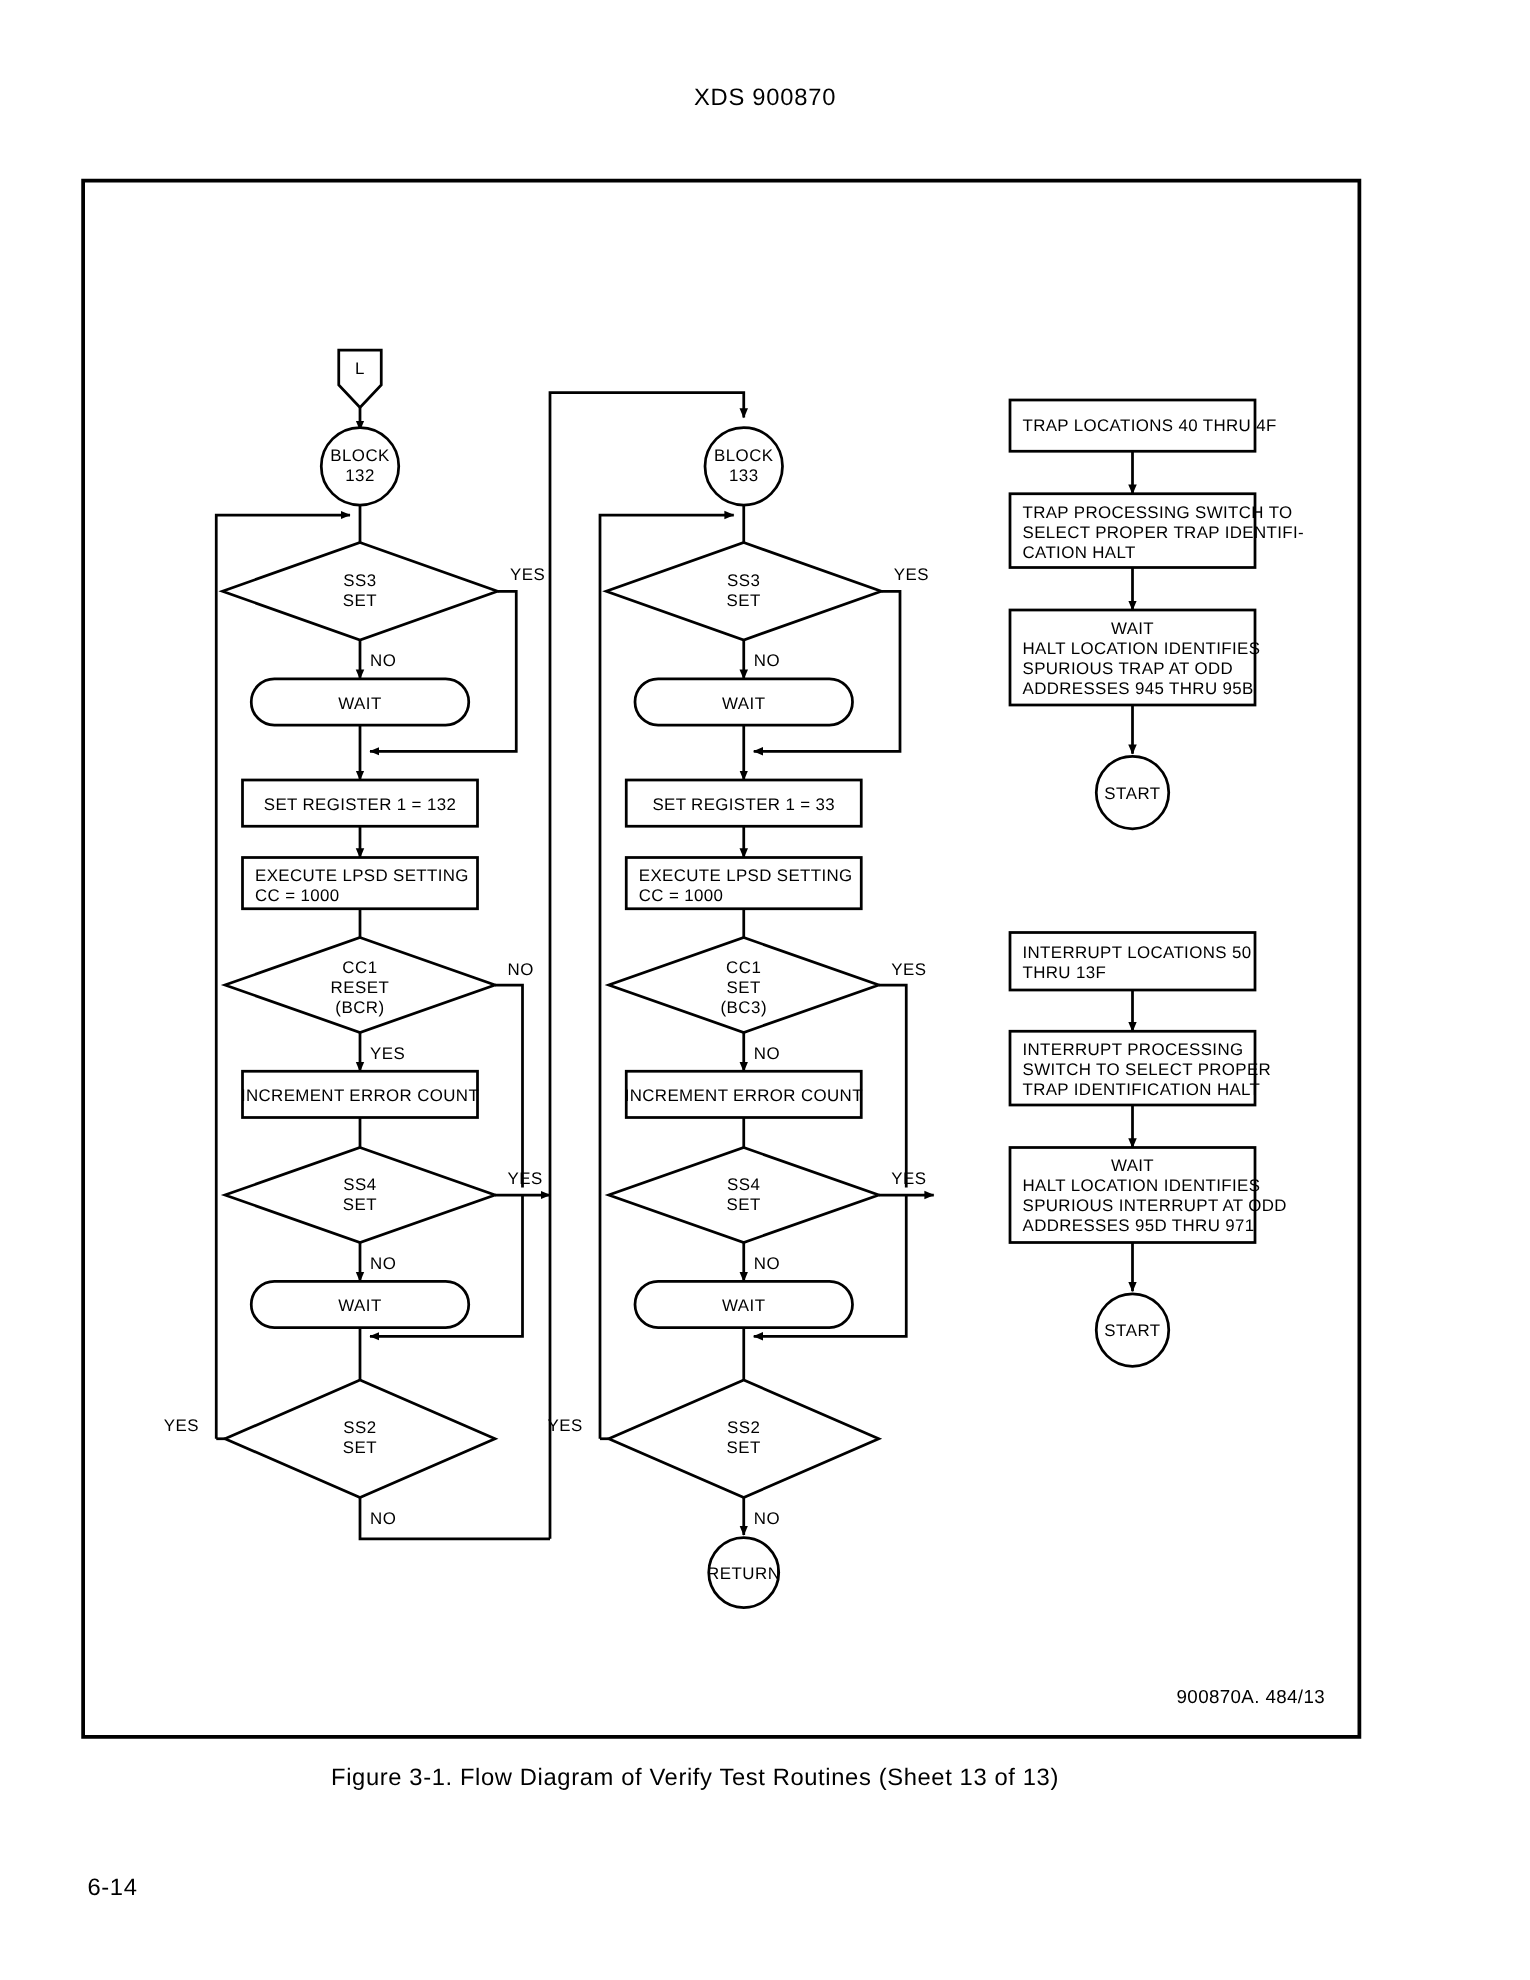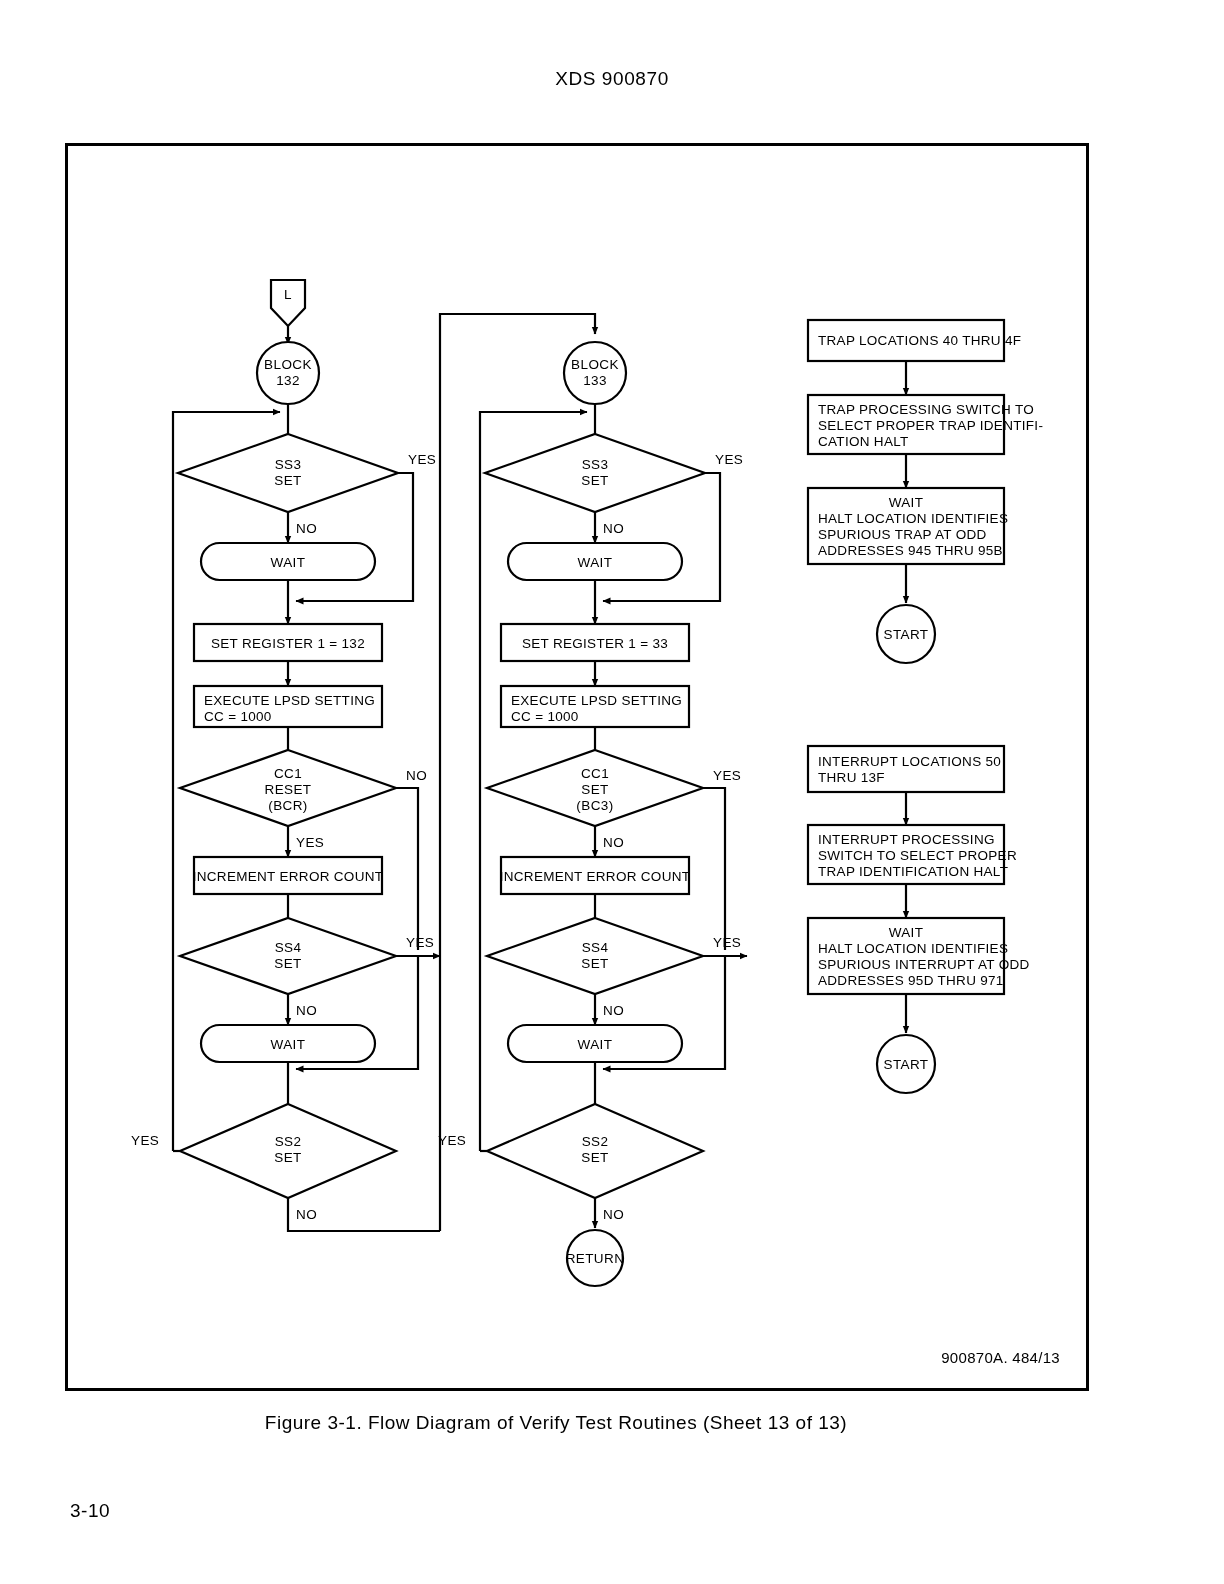--- a/index.html
+++ b/index.html
@@ -324,13 +324,13 @@
       <circle class="shape" cx="838" cy="918" r="29"></circle>
       <text class="n-term" x="838" y="923" text-anchor="middle">START</text>
     </g>
 
   </svg>
 
   <div class="drawing-number">900870A. 484/13</div>
 </div>
 
 <div class="figure-caption">Figure 3-1.   Flow Diagram  of Verify Test Routines (Sheet 13 of 13)</div>
-<div class="page-number">3-10</div>
+<div class="page-number">6-14</div>
 
 </body></html>

